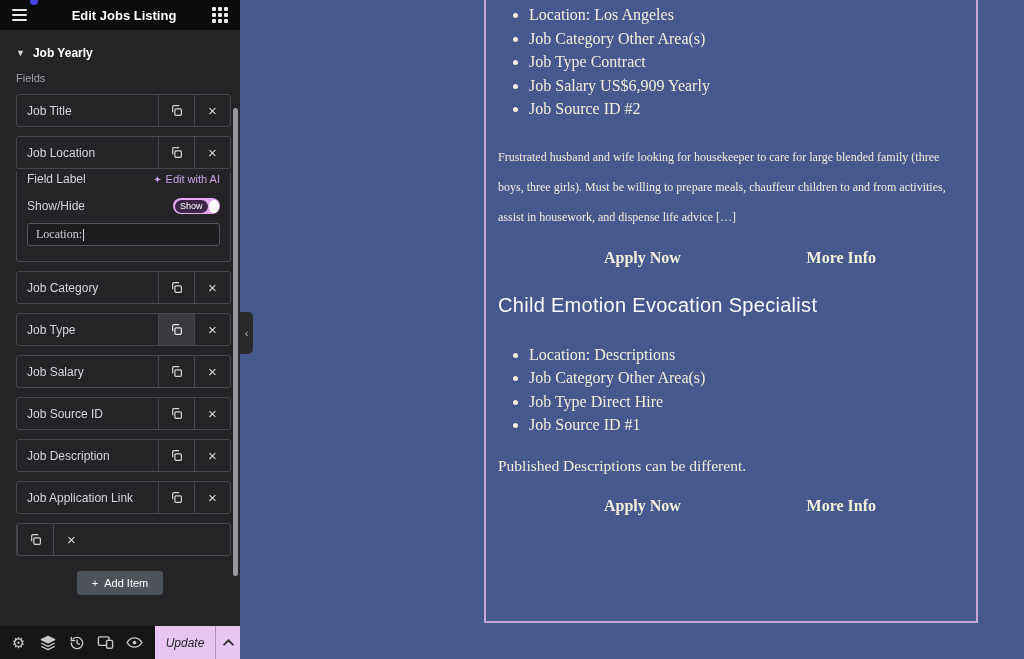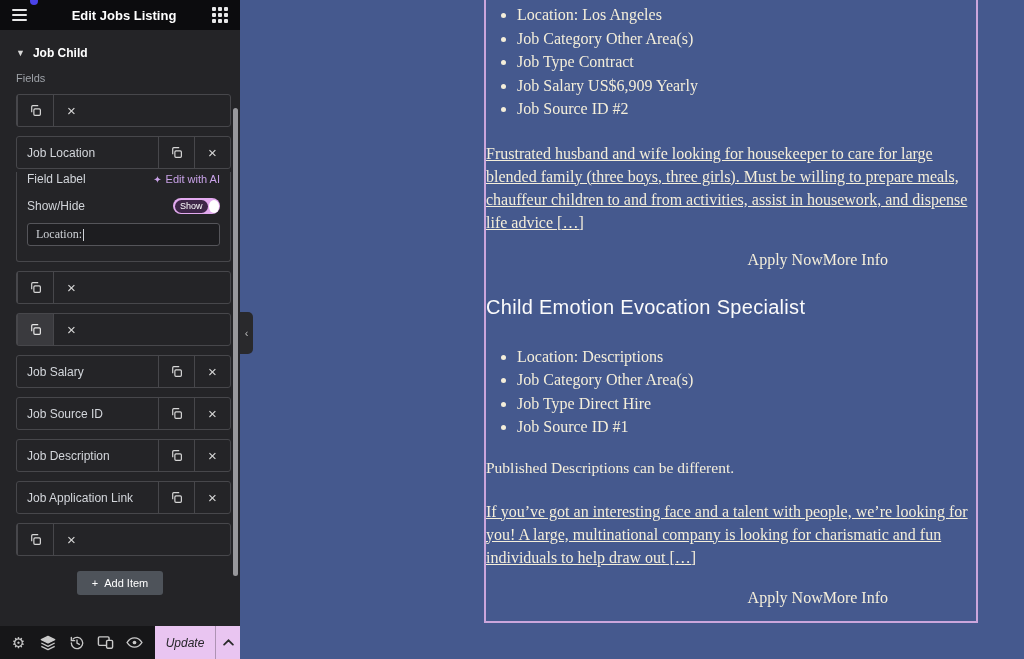--- a/index.html
+++ b/index.html
@@ -71,27 +71,27 @@
   .scrollbar { position:absolute; right:2px; top:108px; width:5px; height:468px;
                background:#98989c; border-radius:3px; z-index:6; }
 
   
   .canvas { position:relative; flex:1; background:#45598e; overflow:hidden; }
   .collapse-handle { position:absolute; left:0; top:312px; width:13px; height:42px;
                      background:#29292c; border-radius:0 5px 5px 0; display:flex;
                      align-items:center; justify-content:center; color:#b9b9b9;
                      font-size:11px; cursor:pointer; z-index:3; }
   .widget { position:absolute; left:244px; top:0; width:494px; height:623px;
-            border:2px solid #cba6dc; border-top:none; padding:0 0;
+            border:2px solid #cba6dc; border-top:none; padding:0 12px;
             color:#f4eeda; font-family:"Liberation Serif", serif; }
   .widget ul { margin:3px 0 0; padding-left:31px; list-style:disc; }
   .widget li { font-size:16px; line-height:23.5px; }
-  .desc { margin:21px 0 0; font-size:16px; line-height:23px;text-decoration:underline; }
-  .links-row { display:flex; justify-content:flex-end; margin-top:17px;
-               padding:0 88px 0 106px; font-size:16px; }
+  .desc { margin:21px 0 0; font-size:12px; line-height:30px; }
+  .links-row { display:flex; justify-content:space-between; margin-top:17px;
+               padding:0 88px 0 106px; font-size:16px;font-weight:bold; }
   .job-link { cursor:pointer; }
   .job-title { margin:27px 0 0; font-family:"Liberation Sans", sans-serif;
                font-size:20px; font-weight:500; letter-spacing:.3px; color:#fbfbfb; }
   .widget ul.second { margin-top:26px; }
   .note { margin:17px 0 0; font-size:15.5px; line-height:23px; }
   .links-row.last { margin-top:20px; }
 </style>
 </head>
 <body>
 
@@ -118,27 +118,28 @@
           <i></i>
           <i></i>
           <i></i>
           <i></i>
       </div>
     </div>
 
     <div class="panel-body">
       <div class="section-header">
         <span class="caret">▼</span>
-        <span>Job Child</span>
+        <span>Job Yearly</span>
       </div>
       <div class="fields-label">Fields</div>
 
       <div class="rows">
 
         <div class="field-row">
+          <span class="row-label">Job Title</span>
           <span class="row-cell">
             <svg width="13" height="13" viewBox="0 0 24 24" fill="none" stroke="#d6d6d6" stroke-width="2.2">
                 <rect x="9" y="9" width="12" height="12" rx="2"></rect>
                 <path d="M5 15V5a2 2 0 0 1 2-2h10"></path>
               </svg>
           </span>
           <span class="row-cell">
               <span class="xmark">×</span>
             </span>
         </div>
@@ -171,32 +172,34 @@
               <span class="toggle-knob"></span>
             </span>
           </div>
           <div class="text-input">
             <span>Location:</span>
             <span class="input-caret"></span>
           </div>
         </div>
 
         <div class="field-row">
-          <span class="row-cell">
-            <svg width="13" height="13" viewBox="0 0 24 24" fill="none" stroke="#d6d6d6" stroke-width="2.2">
-                <rect x="9" y="9" width="12" height="12" rx="2"></rect>
-                <path d="M5 15V5a2 2 0 0 1 2-2h10"></path>
-              </svg>
-          </span>
-          <span class="row-cell">
-              <span class="xmark">×</span>
-            </span>
-        </div>
-
-        <div class="field-row">
+          <span class="row-label">Job Category</span>
+          <span class="row-cell">
+            <svg width="13" height="13" viewBox="0 0 24 24" fill="none" stroke="#d6d6d6" stroke-width="2.2">
+                <rect x="9" y="9" width="12" height="12" rx="2"></rect>
+                <path d="M5 15V5a2 2 0 0 1 2-2h10"></path>
+              </svg>
+          </span>
+          <span class="row-cell">
+              <span class="xmark">×</span>
+            </span>
+        </div>
+
+        <div class="field-row">
+          <span class="row-label">Job Type</span>
           <span class="row-cell hovered">
             <svg width="13" height="13" viewBox="0 0 24 24" fill="none" stroke="#e6e6e6" stroke-width="2.2">
                 <rect x="9" y="9" width="12" height="12" rx="2"></rect>
                 <path d="M5 15V5a2 2 0 0 1 2-2h10"></path>
               </svg>
           </span>
           <span class="row-cell">
               <span class="xmark">×</span>
             </span>
         </div>
@@ -338,21 +341,20 @@
 
       <ul class="second">
         <li>Location: Descriptions</li>
         <li>Job Category Other Area(s)</li>
         <li>Job Type Direct Hire</li>
         <li>Job Source ID #1</li>
       </ul>
 
       <p class="note">Published Descriptions can be different.</p>
 
-      <p class="desc">If you’ve got an interesting face and a talent with people, we’re looking for you! A large, multinational company is looking for charismatic and fun individuals to help draw out […]</p>
 
       <div class="links-row last">
         <span class="job-link">Apply Now</span>
         <span class="job-link">More Info</span>
       </div>
 
     </div>
   </main>
 
 </div>

